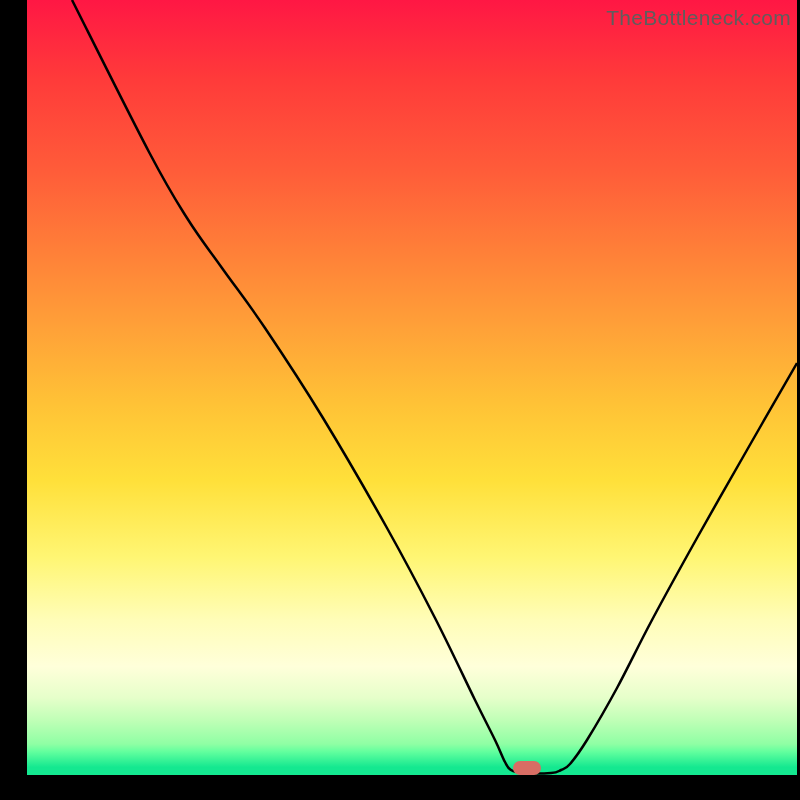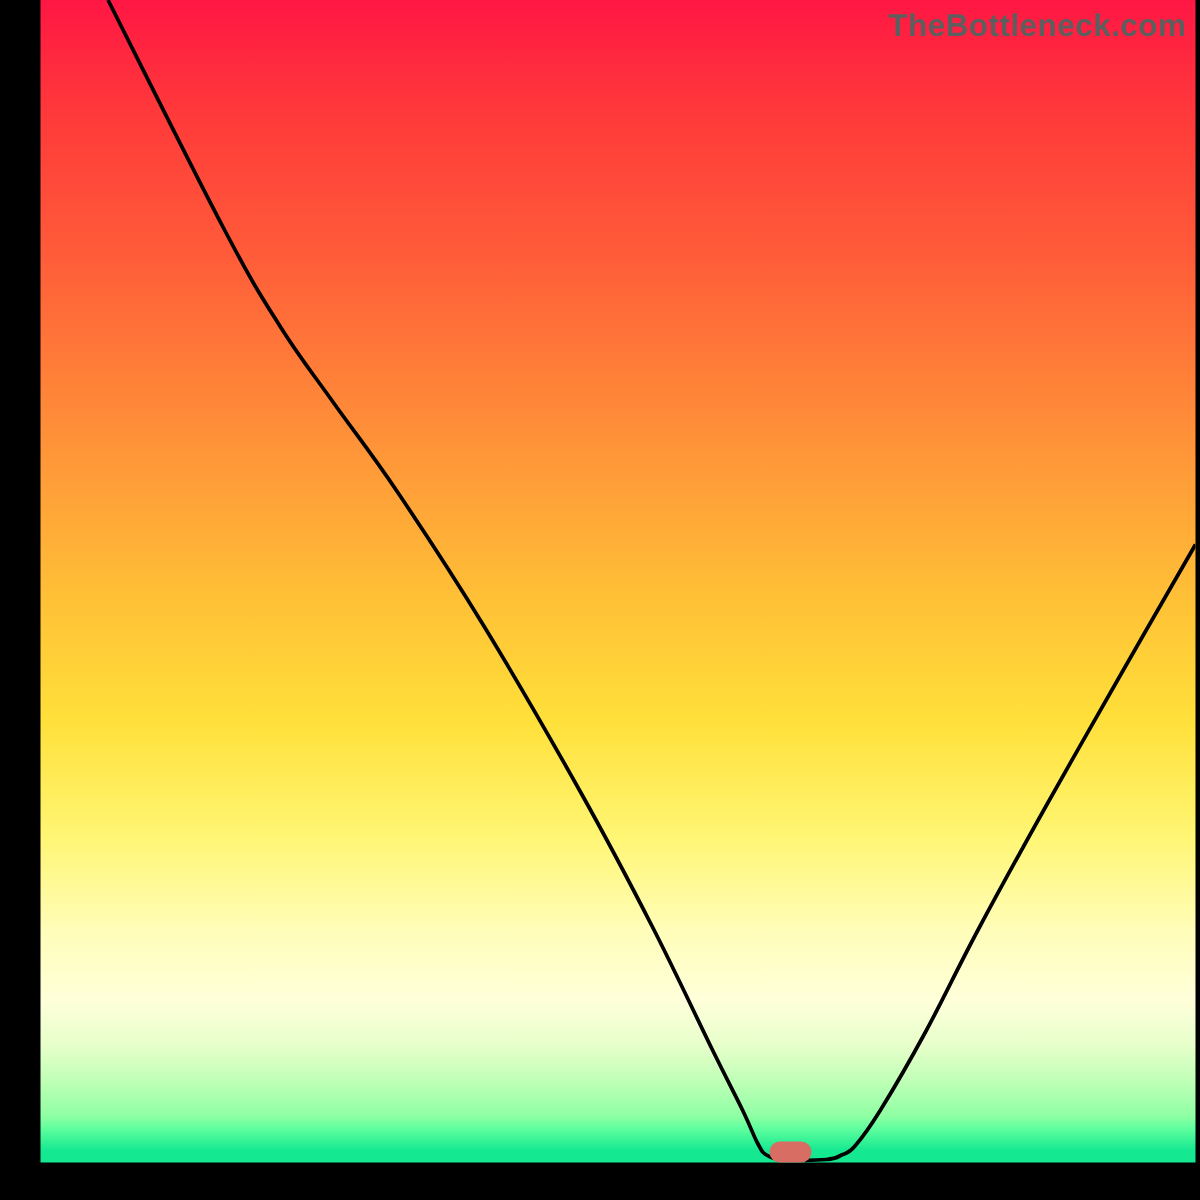--- a/index.html
+++ b/index.html
@@ -35,21 +35,21 @@
         #14e890 99%,
         #14e890 100%
       );
     }
     .watermark {
       position: absolute;
       top: 6px;
       right: 6px;
       color: #5e5e5e;
       font-size: 21px;
-      font-weight: 700;
+      font-weight: 400;
       letter-spacing: 0.3px;
     }
     .curve-svg {
       position: absolute;
       left: 0;
       top: 0;
       width: 770px;
       height: 775px;
     }
     .marker {

